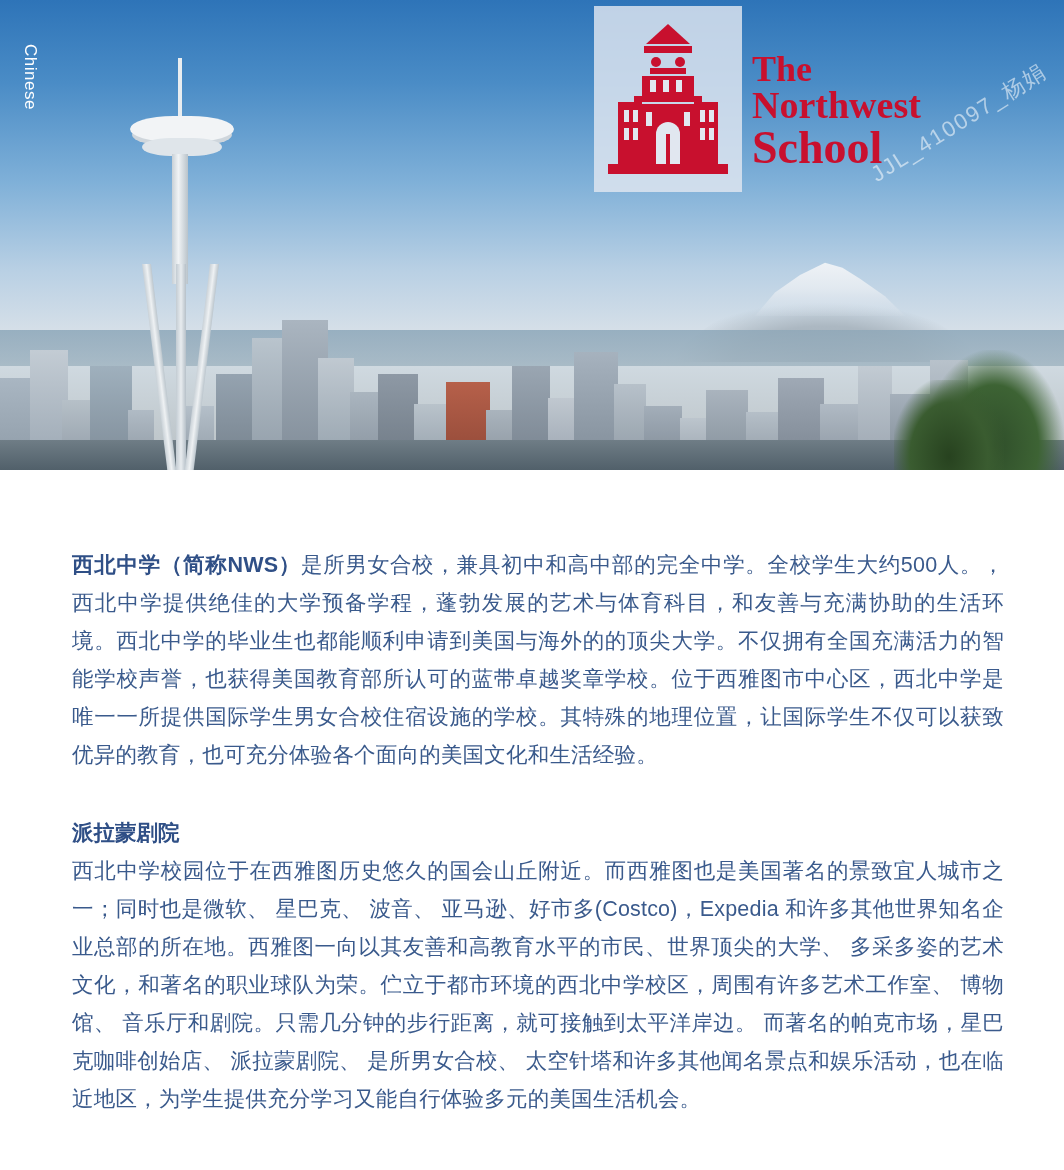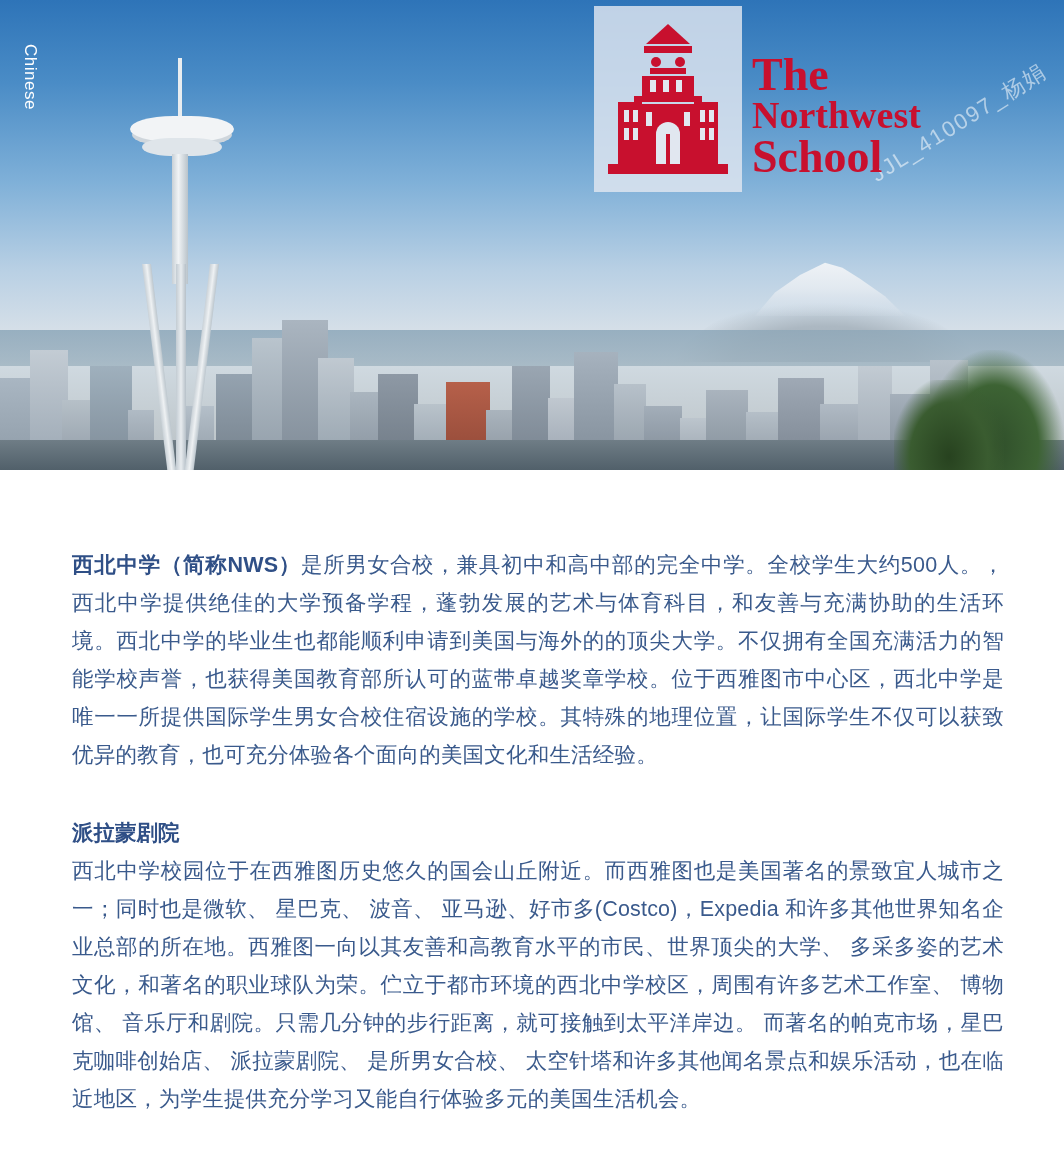--- a/index.html
+++ b/index.html
@@ -168,21 +168,21 @@
   }
   .logo-text {
     position: absolute;
     left: 752px;
     top: 52px;
     color: #c8102e;
     font-family: "Liberation Serif", serif;
     font-weight: bold;
     line-height: 0.98;
   }
-  .logo-text .l1 { font-size: 46px; display:block; }
+  .logo-text .l1 { font-size: 36px; display:block; }
   .logo-text .l2 { font-size: 38px; display:block; }
   .logo-text .l3 { font-size: 46px; display:block; }
 
   
   .lang-label {
     position: absolute;
     left: 20px;
     top: 44px;
     color: #ffffff;
     font-size: 17px;

